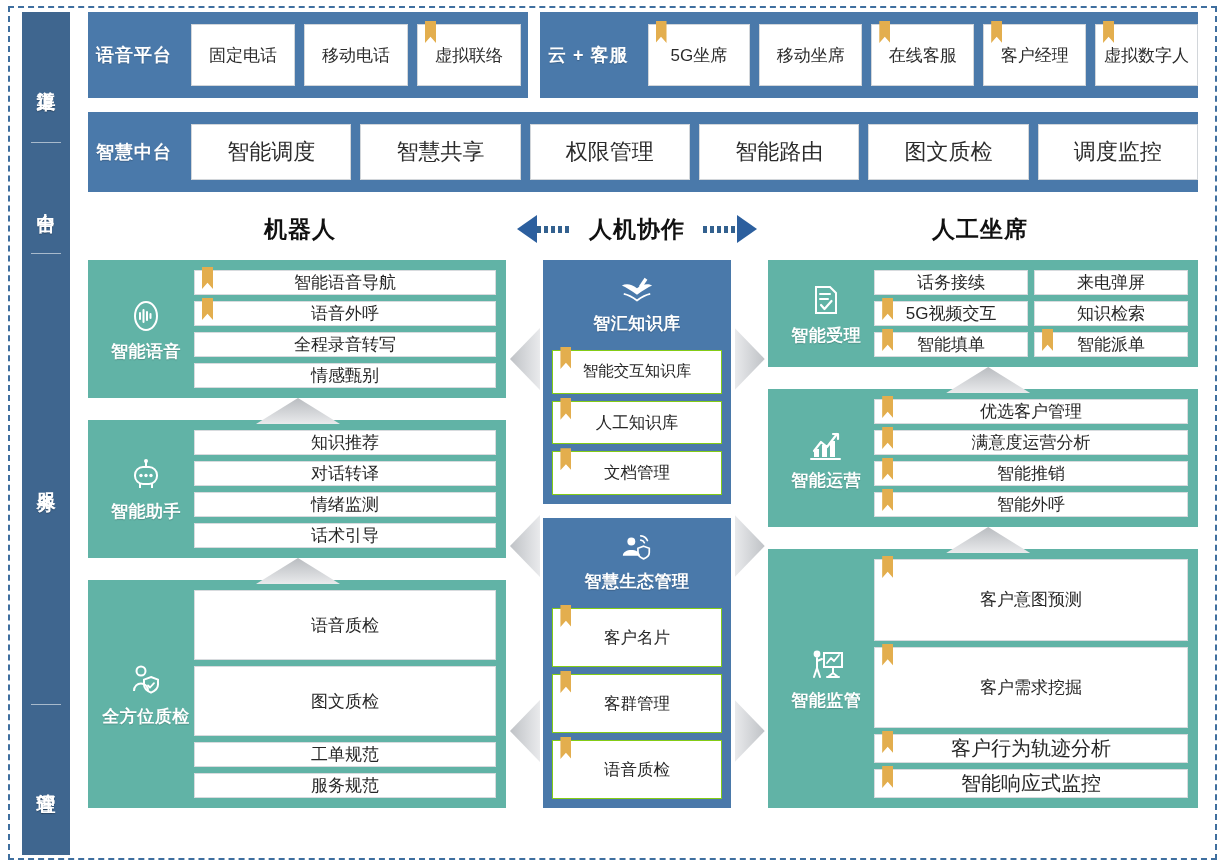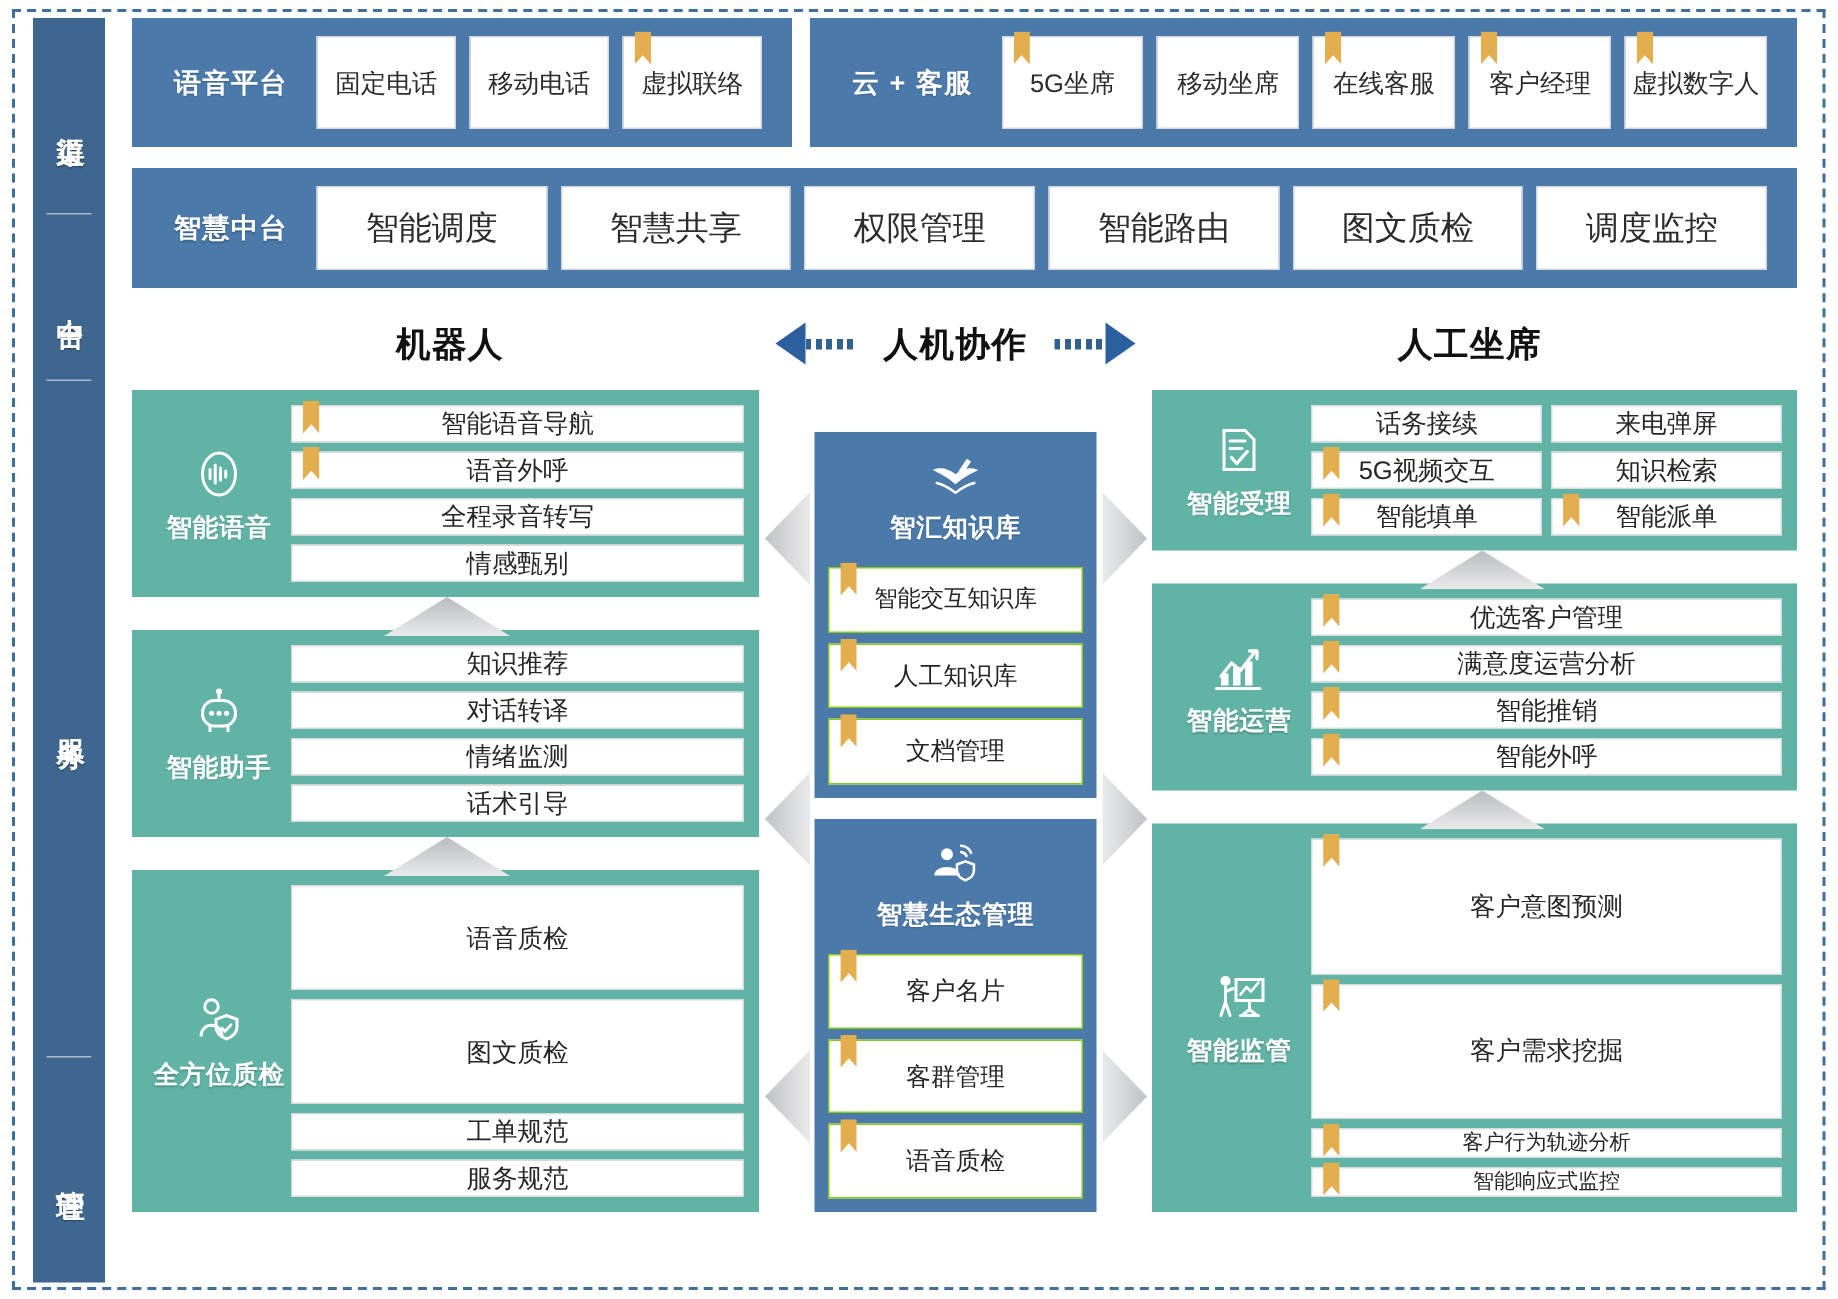--- a/index.html
+++ b/index.html
@@ -59,21 +59,21 @@
     left:88px;top:12px;
     width:1110px;height:843px;
   }
 
   
   .band-row{display:flex;gap:12px;}
   .band{
     background:#4a79aa;
     box-sizing:border-box;
     display:flex;align-items:center;
-    padding:12px 20px;
+    padding:12px 0;
     gap:9px;
   }
   .band-title{
     color:#fff;
     font-size:18px;font-weight:bold;
     letter-spacing:1px;
     white-space:nowrap;
     padding:0 10px 0 8px;
     text-shadow:0 1px 1px rgba(0,0,0,.2);
   }
@@ -141,21 +141,21 @@
   
   .main{
     position:relative;
     display:flex;
     height:548px;
     margin-top:2px;
   }
   .col{display:flex;flex-direction:column;}
   .col-left{width:424px;gap:22px;}
   .col-gap{width:38px;position:relative;}
-  .col-mid{width:190px;gap:14px;margin-top:28px;}
+  .col-mid{width:190px;gap:14px;}
   .col-right{width:436px;gap:22px;}
 
   
   .gpanel{
     background:#61b3a6;
     box-sizing:border-box;
     display:flex;align-items:stretch;
     padding:10px;
     position:relative;
   }
@@ -184,21 +184,21 @@
   .gtiles.g3x2{grid-template-columns:1fr 1fr;grid-template-rows:1fr 1fr 1fr;}
   .tile{
     position:relative;
     background:#fff;
     border:1px solid #d8dbde;
     display:flex;align-items:center;justify-content:center;
     font-size:17px;color:#262626;
     white-space:nowrap;
     box-sizing:border-box;
   }
-  .tile.sm{font-size:14px;}
+  .tile.sm{font-size:20px;}
 
   
   .bpanel{
     background:#4a79aa;
     box-sizing:border-box;
     padding:9px;
     display:flex;flex-direction:column;
     gap:7px;
   }
   .bpanel.b1{flex:0 0 244px;}

